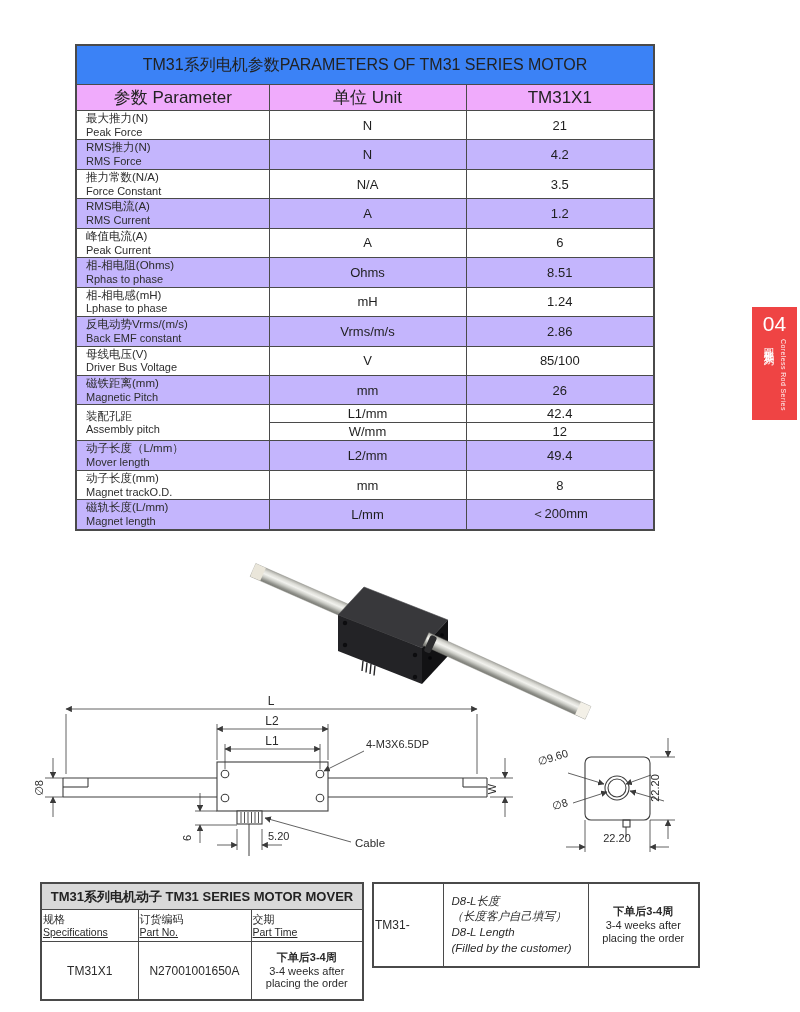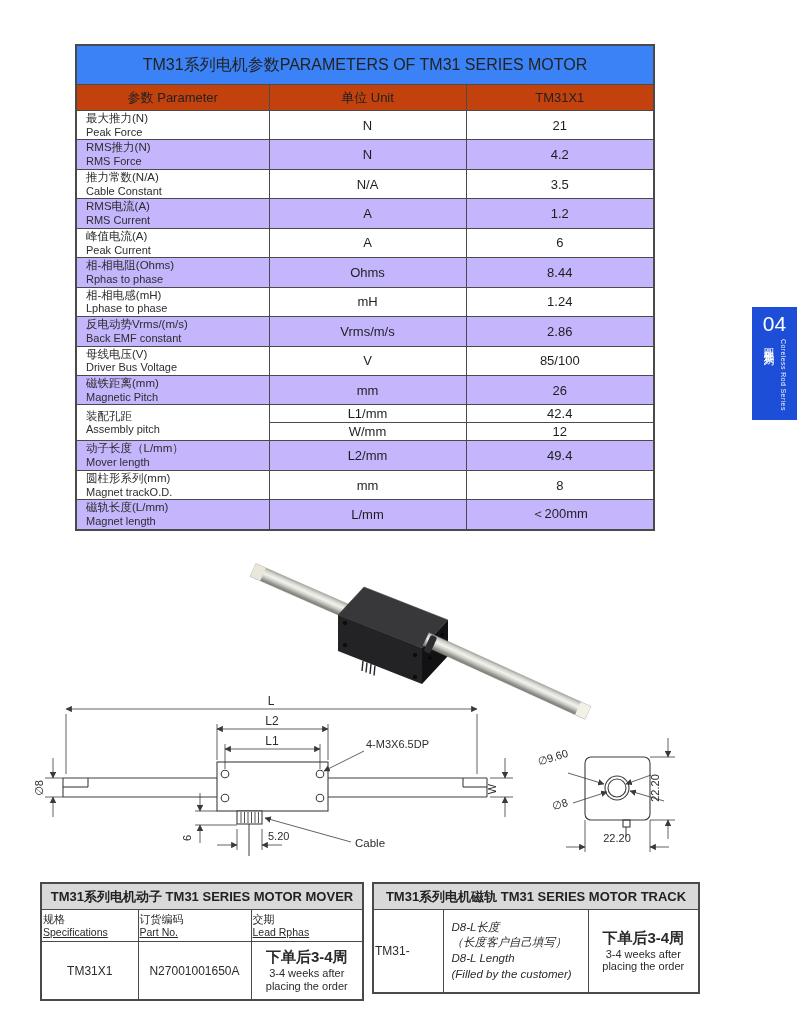--- a/index.html
+++ b/index.html
@@ -11,32 +11,32 @@
   
   .main-table{
     position:absolute;left:75px;top:44px;width:578px;
     border-collapse:collapse;table-layout:fixed;border:2px solid #4a4a4a;
   }
   .main-table td{border:1px solid #4a4a4a;overflow:hidden;}
   .main-table .title-row td{
     height:36px;text-align:center;font-size:16px;color:#222;background:#3b82f6;
   }
   .main-table .head-row td{
-    height:23px;background:#c2410c;text-align:center;font-size:13px;color:#222;
+    height:23px;background:#f0abfc;text-align:center;font-size:17px;color:#222;
   }
   .main-table tr.r{height:14px;}
   .main-table tr.shade td{background:#c4b5fd;}
   .main-table td.p{padding-left:9px;}
   .main-table td.p .cn{font-size:11.5px;line-height:1.2;color:#2d2d2d;}
   .main-table td.p .en{font-size:11px;line-height:1.15;color:#2d2d2d;}
   .main-table td.c{text-align:center;font-size:13px;color:#1e1e1e;}
   
   .side-tab{
     position:absolute;left:752px;top:307px;width:45px;height:113px;
-    background:#1d4ed8;
+    background:#ef4444;
   }
   .tab-num{font-size:21px;color:#fff;text-align:center;margin-top:5px;line-height:1.1;}
   .tab-vert{display:flex;justify-content:center;gap:3px;margin-top:4px;height:78px;}
   .cn-vert{writing-mode:vertical-rl;font-size:10.5px;letter-spacing:2px;color:#fff;}
   .en-vert{writing-mode:vertical-rl;font-size:7px;letter-spacing:.4px;color:#fff;opacity:.92;}
   
   .render3d{position:absolute;left:228px;top:553px;}
   .drawing{position:absolute;left:35px;top:690px;}
   svg text{font-family:"Liberation Sans","DejaVu Sans",sans-serif;fill:#2b2b2b;}
   
@@ -48,21 +48,21 @@
   .bt .t td{
     height:23px;background:#d9d9d9;text-align:center;
     font-size:13px;font-weight:bold;color:#222;
   }
   .bt-left{left:40px;width:322px;}
   .bt-right{left:372px;width:326px;}
   .bt-left .hd td{height:29px;text-align:left;}
   .bt-left .hd .hcn{font-size:11px;line-height:1.25;}
   .bt-left .hd .hen{font-size:10.5px;line-height:1.1;text-decoration:underline;}
   .bt-left .d td{height:55px;text-align:center;font-size:12px;}
-  .lead-cn{font-size:15px;font-weight:bold;line-height:1.25;}
+  .lead-cn{font-size:11px;font-weight:bold;line-height:1.25;}
   .lead-en{font-size:11px;line-height:1.15;}
   .bt-right .d td{height:80px;font-size:12px;}
   .bt-right .d .model-cell{text-align:left;}
   .bt-right .d .len-cell{padding-left:8px;}
   .len-line{font-size:11.5px;line-height:1.35;font-style:italic;}
   .bt-right .d .lead-cell{text-align:center;}
 </style>
 </head>
 <body>
 
@@ -94,21 +94,21 @@
     <td class="p">
       <div class="cn">RMS推力(N)</div>
       <div class="en">RMS Force</div>
         </td>
     <td class="c">N</td>
     <td class="c">4.2</td>
   </tr>
   <tr class="r">
     <td class="p">
       <div class="cn">推力常数(N/A)</div>
-      <div class="en">Cable Constant</div>
+      <div class="en">Force Constant</div>
         </td>
     <td class="c">N/A</td>
     <td class="c">3.5</td>
   </tr>
   <tr class="r shade">
     <td class="p">
       <div class="cn">RMS电流(A)</div>
       <div class="en">RMS Current</div>
         </td>
     <td class="c">A</td>
@@ -121,21 +121,21 @@
         </td>
     <td class="c">A</td>
     <td class="c">6</td>
   </tr>
   <tr class="r shade">
     <td class="p">
       <div class="cn">相-相电阻(Ohms)</div>
       <div class="en">Rphas to phase</div>
         </td>
     <td class="c">Ohms</td>
-    <td class="c">8.44</td>
+    <td class="c">8.51</td>
   </tr>
   <tr class="r">
     <td class="p">
       <div class="cn">相-相电感(mH)</div>
       <div class="en">Lphase to phase</div>
         </td>
     <td class="c">mH</td>
     <td class="c">1.24</td>
   </tr>
   <tr class="r shade">
@@ -177,21 +177,21 @@
   <tr class="r shade">
     <td class="p">
       <div class="cn">动子长度（L/mm）</div>
       <div class="en">Mover length</div>
         </td>
     <td class="c">L2/mm</td>
     <td class="c">49.4</td>
   </tr>
   <tr class="r">
     <td class="p">
-      <div class="cn">圆柱形系列(mm)</div>
+      <div class="cn">动子长度(mm)</div>
       <div class="en">Magnet trackO.D.</div>
         </td>
     <td class="c">mm</td>
     <td class="c">8</td>
   </tr>
   <tr class="r shade">
     <td class="p">
       <div class="cn">磁轨长度(L/mm)</div>
       <div class="en">Magnet length</div>
         </td>
@@ -384,44 +384,41 @@
     <td>
       <div class="hcn">规格</div>
       <div class="hen">Specifications</div>
         </td>
     <td>
       <div class="hcn">订货编码</div>
       <div class="hen">Part No.</div>
         </td>
     <td>
       <div class="hcn">交期</div>
-      <div class="hen">Lead Rphas</div>
+      <div class="hen">Part Time</div>
         </td>
   </tr>
   <tr class="d">
     <td>TM31X1</td>
     <td>N27001001650A</td>
     <td>
       <div class="lead-cn">下单后3-4周</div>
       <div class="lead-en">3-4 weeks after placing the order</div>
         </td>
   </tr>
 </tbody>
   </table>
 
 <table class="bt bt-right">
   <colgroup>
       <col style="width:70px">
       <col style="width:145px">
       <col style="width:111px">
     </colgroup>
   <tbody>
-      <tr class="t">
-        <td colspan="3">TM31系列电机磁轨  TM31 SERIES MOTOR TRACK</td>
-      </tr>
   <tr class="d">
     <td class="model-cell">TM31-</td>
     <td class="len-cell">
       <div class="len-line">D8-L长度</div>
       <div class="len-line">（长度客户自己填写）</div>
       <div class="len-line">D8-L Length</div>
       <div class="len-line"> (Filled by the customer)</div>
         </td>
     <td class="lead-cell">
       <div class="lead-cn">下单后3-4周</div>

